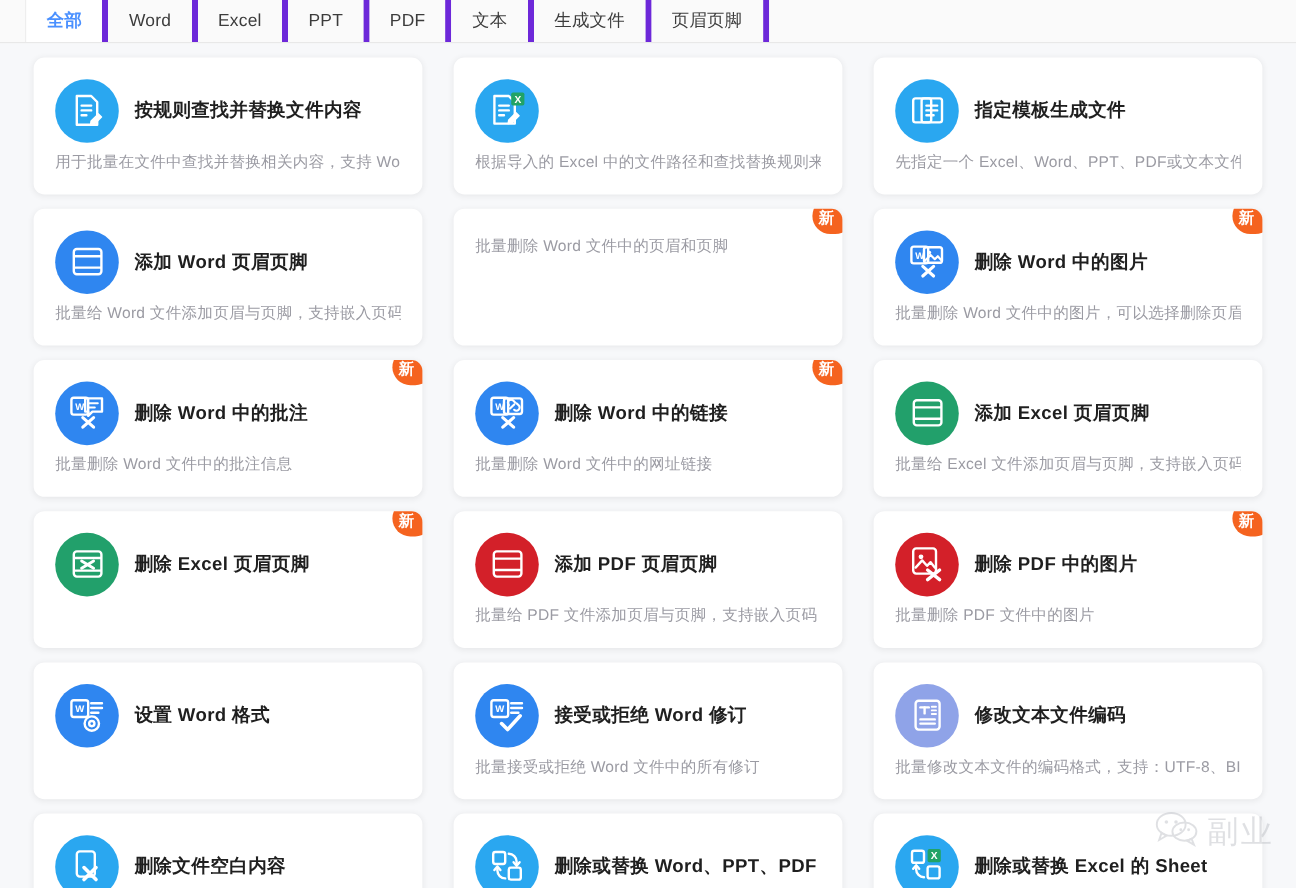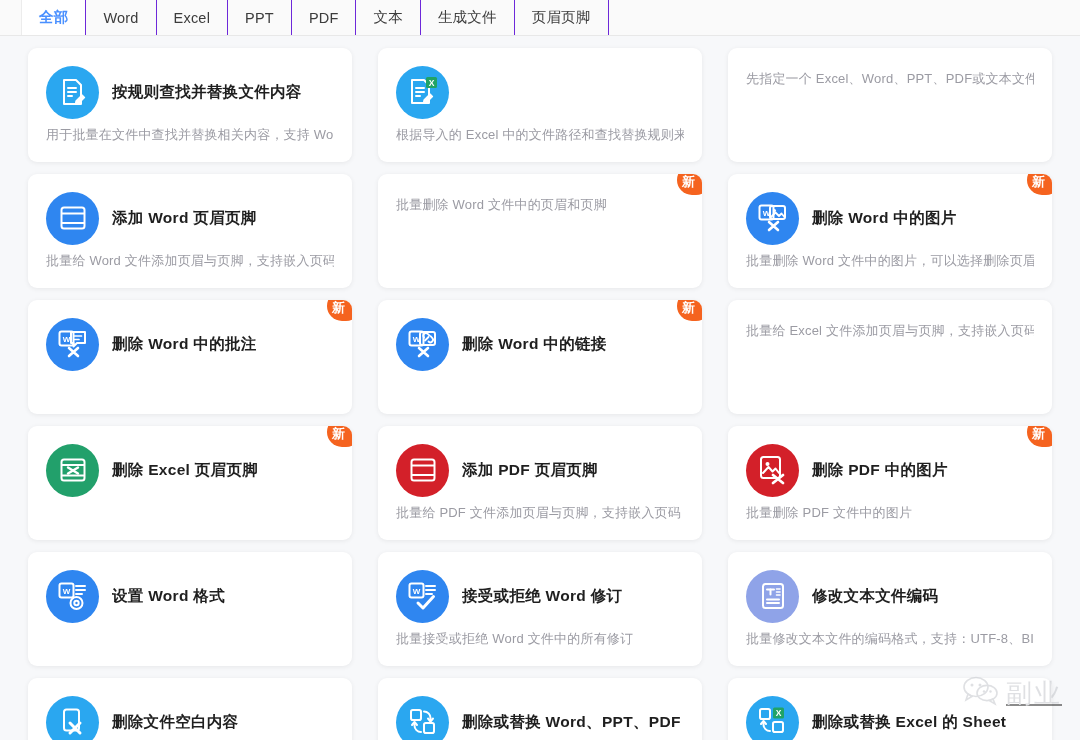--- a/index.html
+++ b/index.html
@@ -22,21 +22,21 @@
   }
   .tabbar-lead { width: 22px; border-right: 1px solid #ececec; background: #fafafa; }
   .tab {
     display: flex;
     align-items: center;
     justify-content: center;
     padding: 0 17px;
     font-size: 14.5px;
     color: #3c3c3c;
     background: #fafafa;
-    border-right: 1px solid #6d28d9;
+    border-right: 5px solid #6d28d9;
     cursor: pointer;
     white-space: nowrap;
     letter-spacing: .2px;
   }
   .tab.active {
     background: #ffffff;
     color: #4a90ff;
     font-weight: 600;
   }
   .tabbar-tail { flex: 1; background: #fafafa; }
@@ -107,26 +107,25 @@
     justify-content: flex-start;
     padding: 0 0 4px 5px;
   }
 
   
   .watermark {
     position: absolute;
     right: 18px;
     top: 676px;
     display: flex;
-    align-items: flex-start;
+    align-items: flex-end;
     gap: 6px;
     opacity: .45;
     pointer-events: none;
     z-index: 5;
-    text-decoration: underline;
   }
   .watermark-text {
     font-size: 26px;
     color: #b9bcc2;
     letter-spacing: 2px;
   }
 </style>
 </head>
 <body>
 
@@ -175,20 +174,30 @@
         <path d="M9 12 h8 M9 16 h8 M9 20 h4" fill="none" stroke="#ffffff" stroke-width="2" stroke-linecap="round" stroke-linejoin="round"></path>
         <path d="M17 24 l6-6 2.5 2.5 -6 6 -3 .5 .5-3 Z" fill="#ffffff" stroke="#ffffff" stroke-width="1.3" stroke-linejoin="round"></path>
         <rect x="19" y="1" width="11" height="11" rx="1.5" fill="#21a366"></rect>
         <text x="24.5" y="9.6" font-size="8.5" font-family="Liberation Sans, sans-serif" font-weight="700" fill="#ffffff" text-anchor="middle">X</text>
       </svg>
           </div>
         </div>
         <div class="card-desc">根据导入的 Excel 中的文件路径和查找替换规则来扌</div>
       </div>
       <div class="card">
+        <div class="card-head">
+          <div class="icon-circle" style="background: rgb(42, 167, 240);">
+            <svg width="30" height="30" viewBox="0 0 30 30">
+        <rect x="3" y="5" width="15" height="20" rx="2" fill="none" stroke="#ffffff" stroke-width="2" stroke-linecap="round" stroke-linejoin="round"></rect>
+        <rect x="10" y="5" width="17" height="20" rx="2" fill="none" stroke="#ffffff" stroke-width="2"></rect>
+        <path d="M14 11 h9 M14 15 h9 M14 19 h6" fill="none" stroke="#ffffff" stroke-width="2" stroke-linecap="round" stroke-linejoin="round"></path>
+      </svg>
+          </div>
+          <div class="card-title">指定模板生成文件</div>
+        </div>
         <div class="card-desc">先指定一个 Excel、Word、PPT、PDF或文本文件作</div>
       </div>
       <div class="card">
         <div class="card-head">
           <div class="icon-circle" style="background: rgb(47, 134, 240);">
             <svg width="30" height="30" viewBox="0 0 30 30">
         <rect x="3.5" y="4.5" width="23" height="21" rx="2.5" fill="none" stroke="#ffffff" stroke-width="2" stroke-linecap="round" stroke-linejoin="round"></rect>
         <path d="M3.5 10.5 h23 M3.5 20 h23" fill="none" stroke="#ffffff" stroke-width="2"></path>
       </svg>
           </div>
@@ -223,38 +232,49 @@
             <svg width="32" height="32" viewBox="0 0 32 32">
         <rect x="2.5" y="3.5" width="14" height="14" rx="2" fill="none" stroke="#ffffff" stroke-width="2" stroke-linecap="round" stroke-linejoin="round"></rect>
         <text x="9.5" y="13.5" font-size="8" font-family="Liberation Sans, sans-serif" font-weight="700" fill="#ffffff" text-anchor="middle">W</text>
         <path d="M14 4 h14 v11 h-8 l-3.5 3.5 V15 H14 Z" fill="none" stroke="#ffffff" stroke-width="2" stroke-linejoin="round"></path>
         <path d="M17.5 8 h7 M17.5 11.5 h4.5" fill="none" stroke="#ffffff" stroke-width="1.7" stroke-linecap="round"></path>
         <path d="M12 20 L21 28 M21 20 L12 28" fill="none" stroke="#ffffff" stroke-width="2.6" stroke-linecap="round"></path>
       </svg>
           </div>
           <div class="card-title">删除 Word 中的批注</div>
         </div>
+        <div class="card-desc">批量删除 Word 文件中的批注信息</div>
         <div class="badge-new">新</div>
       </div>
       <div class="card">
         <div class="card-head">
           <div class="icon-circle" style="background: rgb(47, 134, 240);">
             <svg width="32" height="32" viewBox="0 0 32 32">
         <rect x="2.5" y="3.5" width="14" height="14" rx="2" fill="none" stroke="#ffffff" stroke-width="2" stroke-linecap="round" stroke-linejoin="round"></rect>
         <text x="9.5" y="13.5" font-size="8" font-family="Liberation Sans, sans-serif" font-weight="700" fill="#ffffff" text-anchor="middle">W</text>
         <rect x="13" y="4" width="15" height="13" rx="2" fill="none" stroke="#ffffff" stroke-width="2"></rect>
         <path d="M18 12.5 l3.5-3.5 M17 9.5 a2.6 2.6 0 0 1 3.7-3.7 l1.6 1.6 M21.5 13.5 a2.6 2.6 0 0 0 3.7 -3.7 l-1.6-1.6" fill="none" stroke="#ffffff" stroke-width="1.8" stroke-linecap="round"></path>
         <path d="M12 20 L21 28 M21 20 L12 28" fill="none" stroke="#ffffff" stroke-width="2.6" stroke-linecap="round"></path>
       </svg>
           </div>
           <div class="card-title">删除 Word 中的链接</div>
         </div>
-        <div class="badge-new">新</div>
-      </div>
-      <div class="card">
+        <div class="card-desc">批量删除 Word 文件中的网址链接</div>
+        <div class="badge-new">新</div>
+      </div>
+      <div class="card">
+        <div class="card-head">
+          <div class="icon-circle" style="background: rgb(34, 160, 107);">
+            <svg width="30" height="30" viewBox="0 0 30 30">
+        <rect x="3.5" y="4.5" width="23" height="21" rx="2.5" fill="none" stroke="#ffffff" stroke-width="2" stroke-linecap="round" stroke-linejoin="round"></rect>
+        <path d="M3.5 10.5 h23 M3.5 20 h23" fill="none" stroke="#ffffff" stroke-width="2"></path>
+      </svg>
+          </div>
+          <div class="card-title">添加 Excel 页眉页脚</div>
+        </div>
         <div class="card-desc">批量给 Excel 文件添加页眉与页脚，支持嵌入页码</div>
       </div>
       <div class="card">
         <div class="card-head">
           <div class="icon-circle" style="background: rgb(34, 160, 107);">
             <svg width="30" height="30" viewBox="0 0 30 30">
         <rect x="3.5" y="4.5" width="23" height="21" rx="2.5" fill="none" stroke="#ffffff" stroke-width="2" stroke-linecap="round" stroke-linejoin="round"></rect>
         <path d="M3.5 10 h23 M3.5 20.5 h23" fill="none" stroke="#ffffff" stroke-width="2"></path>
         <path d="M10 12.5 L20 18.5 M20 12.5 L10 18.5" fill="none" stroke="#ffffff" stroke-width="2.4" stroke-linecap="round"></path>
       </svg>

